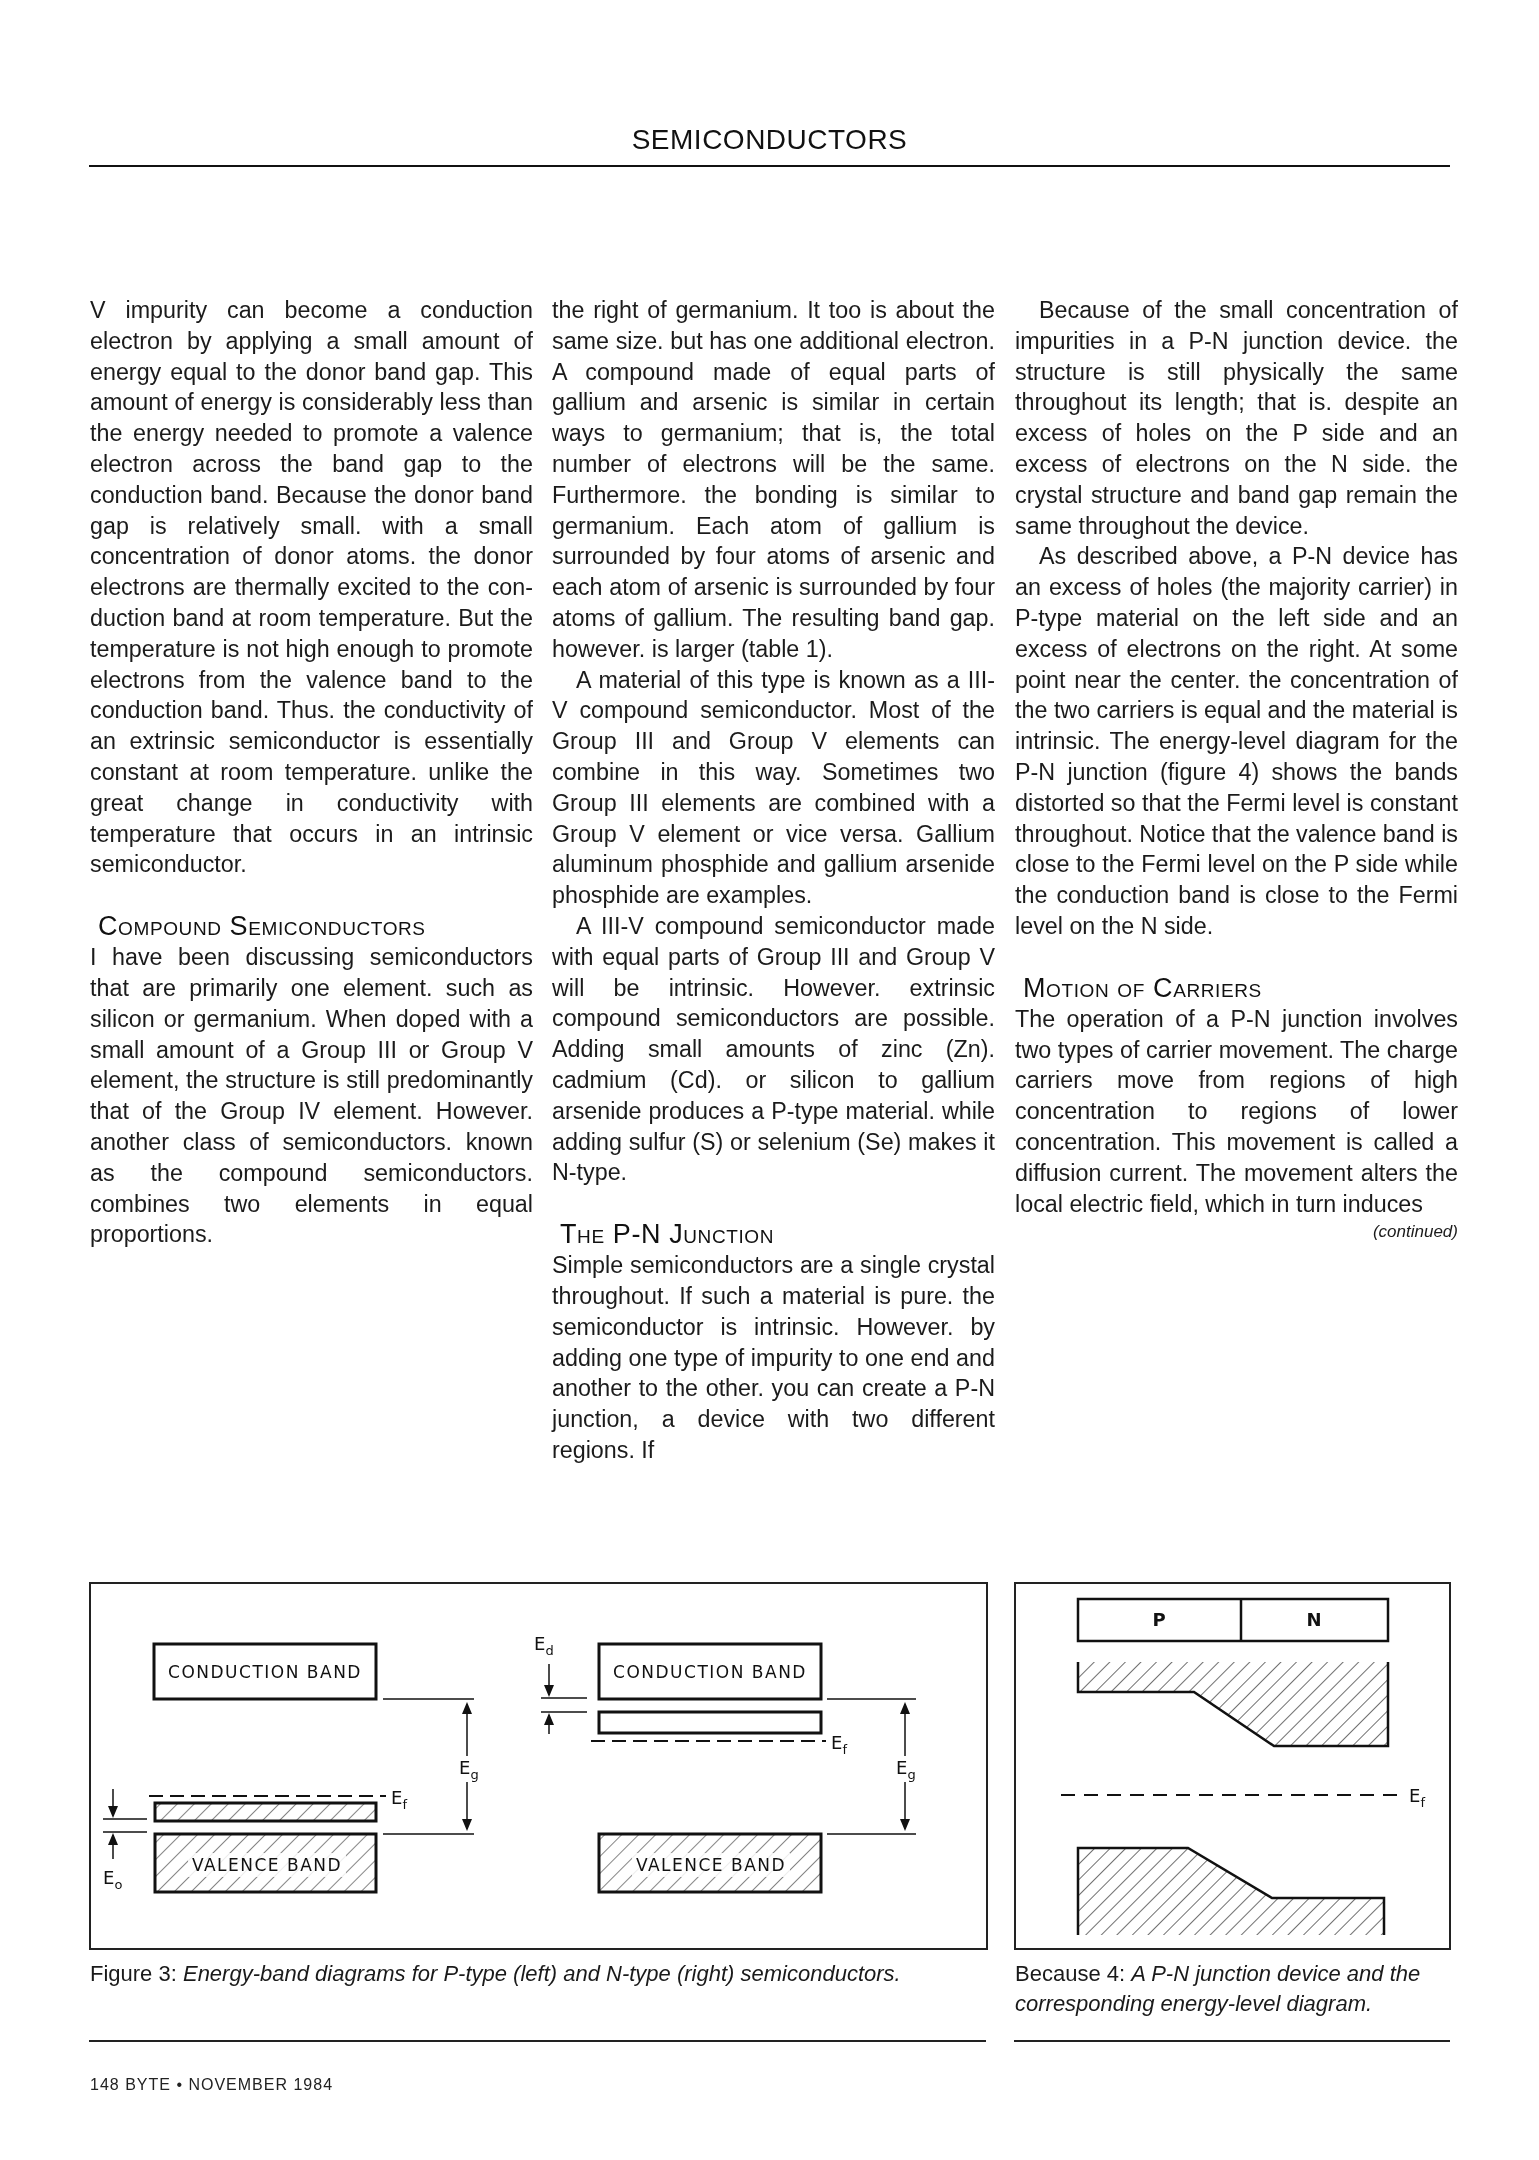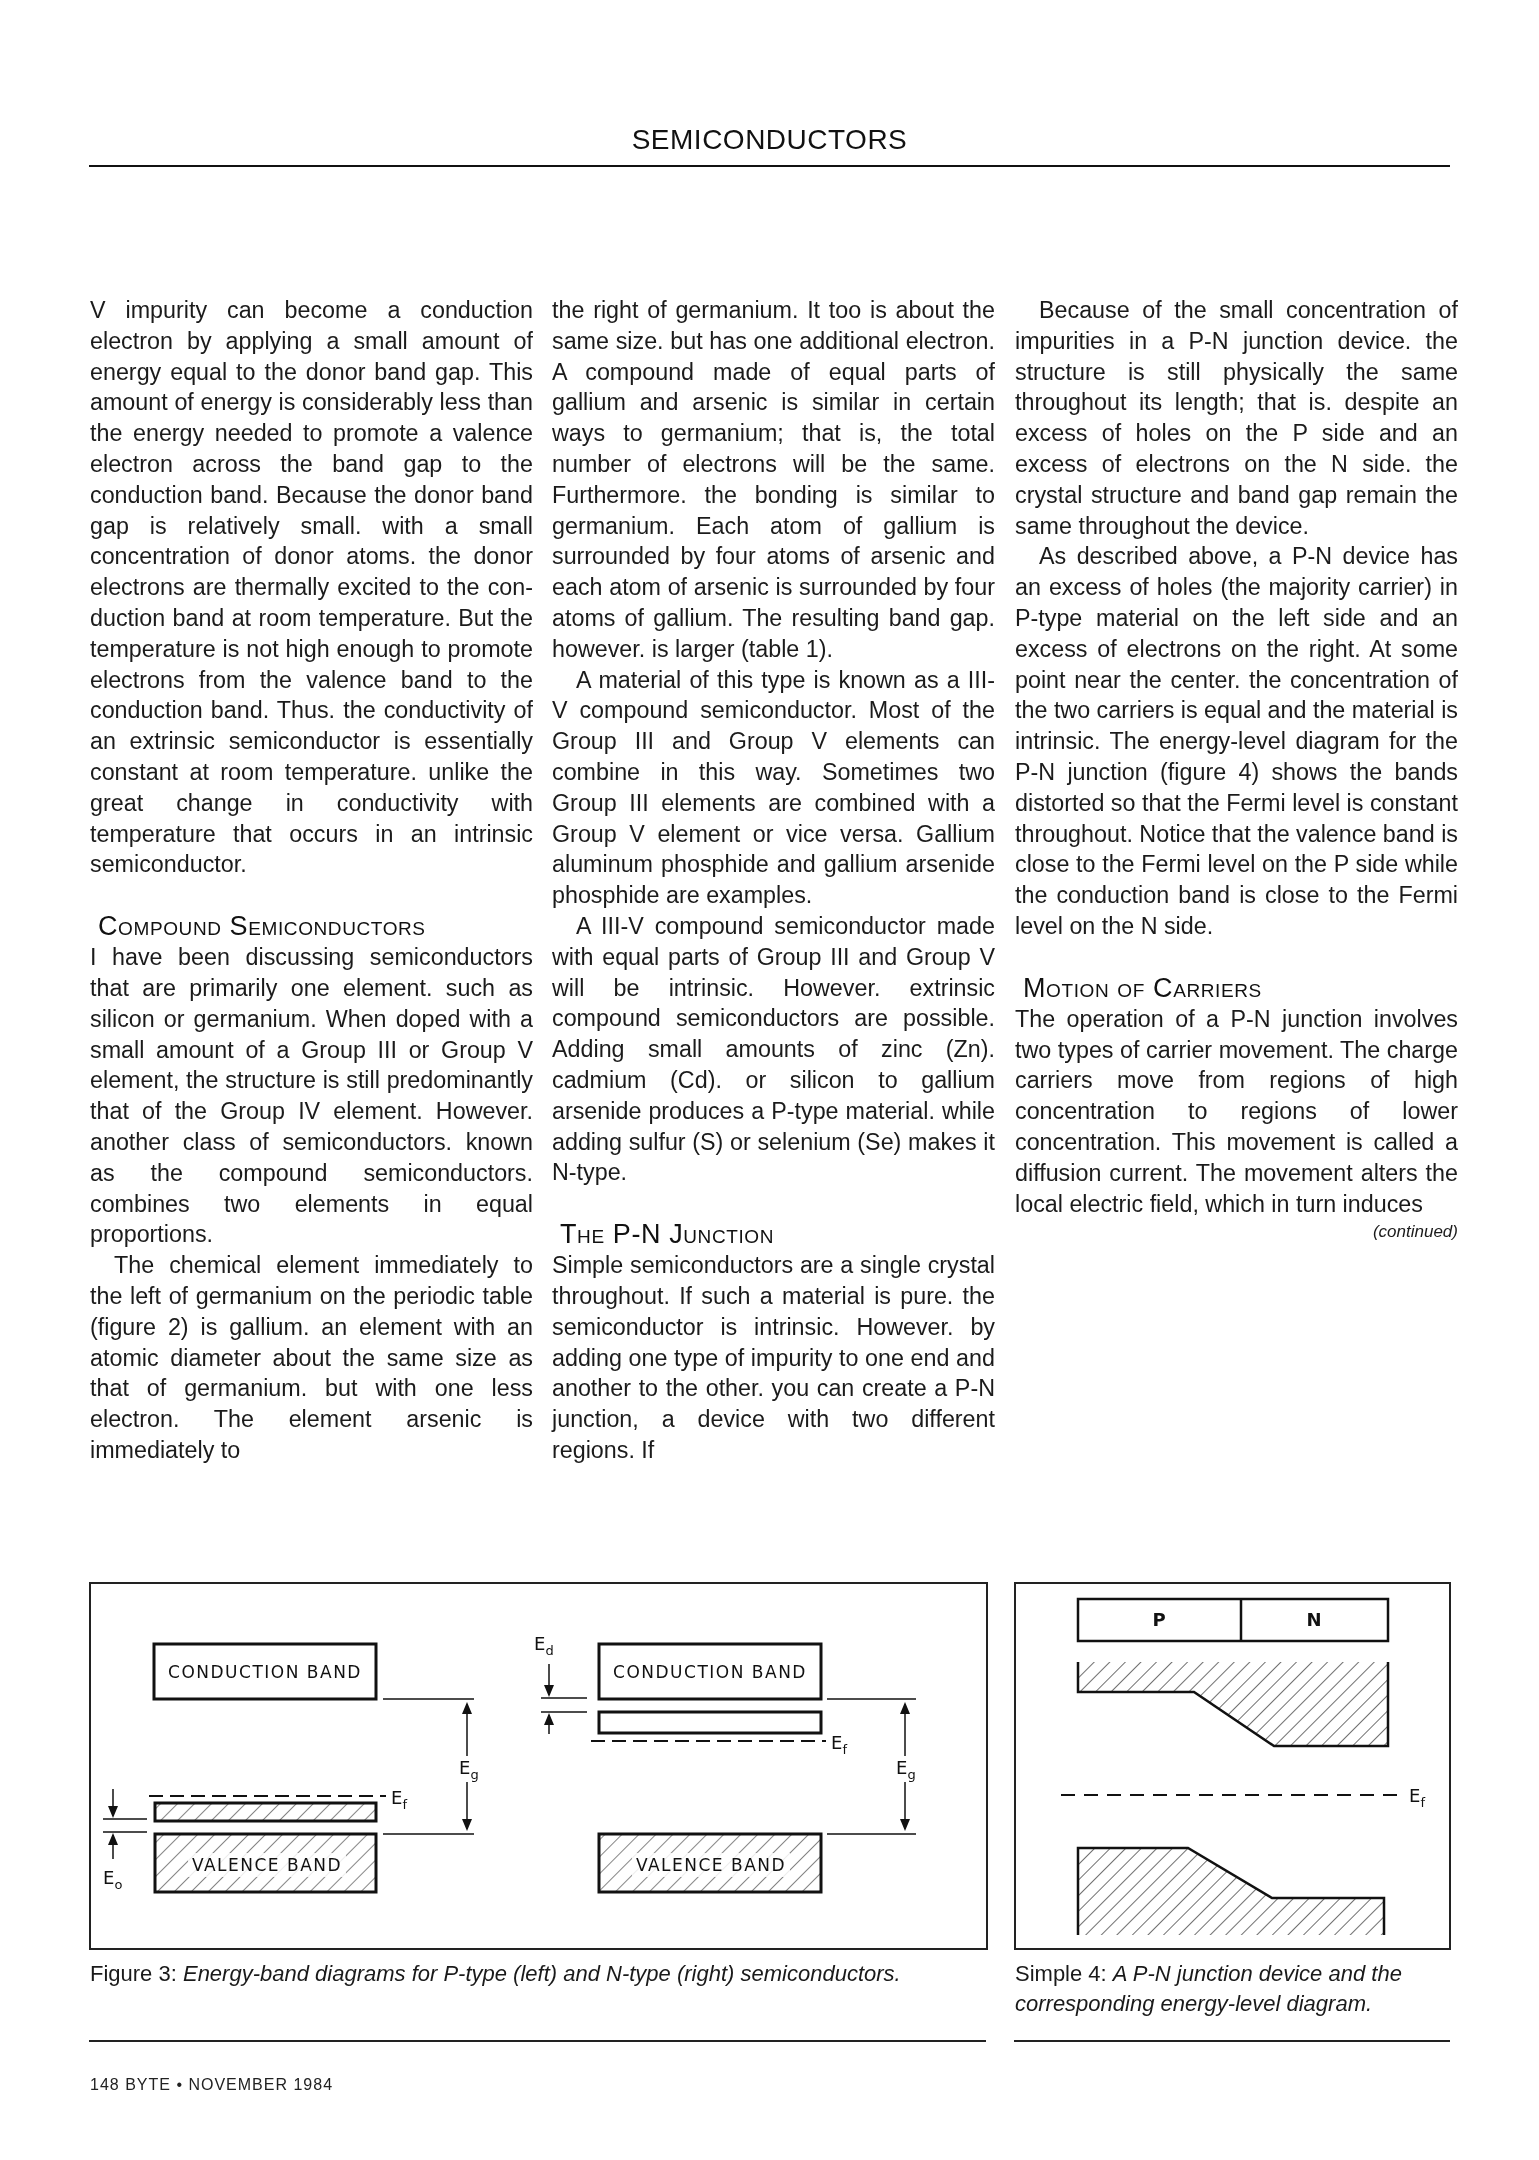--- a/index.html
+++ b/index.html
@@ -41,21 +41,20 @@
 </head>
 <body>
 
 <div class="running-head">SEMICONDUCTORS</div>
 <div class="head-rule"></div>
 
 <div class="col col1">
   <p>V impurity can become a conduction electron by applying a small amount of energy equal to the donor band gap. This amount of energy is con­siderably less than the energy needed to promote a valence electron across the band gap to the conduction band. Because the donor band gap is rela­tively small. with a small concentra­tion of donor atoms. the donor elec­trons are thermally excited to the con­duction band at room temperature. But the temperature is not high enough to promote electrons from the valence band to the conduction band. Thus. the conductivity of an ex­trinsic semiconductor is essentially constant at room temperature. unlike the great change in conductivity with temperature that occurs in an intrin­sic semiconductor.</p>
   <h2 class="gap">Compound Semiconductors</h2>
   <p>I have been discussing semiconduc­tors that are primarily one element. such as silicon or germanium. When doped with a small amount of a Group III or Group V element, the structure is still predominantly that of the Group IV element. However. another class of semiconductors. known as the compound semiconduc­tors. combines two elements in equal proportions.</p>
-  <p class="ind">The chemical element immediately to the left of germanium on the periodic table (figure 2) is gallium. an element with an atomic diameter about the same size as that of ger­manium. but with one less electron. The element arsenic is immediately to</p>
 </div>
 
 <div class="col col2">
   <p>the right of germanium. It too is about the same size. but has one additional electron. A compound made of equal parts of gallium and arsenic is similar in certain ways to germanium; that is, the total number of electrons will be the same. Furthermore. the bonding is similar to germanium. Each atom of gallium is surrounded by four atoms of arsenic and each atom of arsenic is surrounded by four atoms of gallium. The resulting band gap. however. is larger (table 1).</p>
   <p class="ind">A material of this type is known as a III-V compound semiconductor. Most of the Group III and Group V elements can combine in this way. Sometimes two Group III elements are combined with a Group V ele­ment or vice versa. Gallium aluminum phosphide and gallium arsenide phosphide are examples.</p>
   <p class="ind">A III-V compound semiconductor made with equal parts of Group III and Group V will be intrinsic. How­ever. extrinsic compound semicon­ductors are possible. Adding small amounts of zinc (Zn). cadmium (Cd). or silicon to gallium arsenide pro­duces a P-type material. while adding sulfur (S) or selenium (Se) makes it N-type.</p>
   <h2 class="gap">The P-N Junction</h2>
   <p>Simple semiconductors are a single crystal throughout. If such a material is pure. the semiconductor is intrinsic. However. by adding one type of im­purity to one end and another to the other. you can create a P-N junction, a device with two different regions. If</p>
 </div>
 
@@ -148,21 +147,21 @@
     <path d="M62,351 L62,264 L172,264 L256,314 L368,314 L368,351" fill="url(#hatch2)" stroke="none"></path>
     <path d="M62,351 L62,264 L172,264 L256,314 L368,314 L368,351" fill="none" stroke="#111" stroke-width="2.5"></path>
   </svg>
 </div>
 
 <div class="caption cap3">
   <span class="lbl">Figure 3:</span>
   <span class="txt">Energy-band diagrams for P-type (left) and N-type (right) semiconductors.</span>
 </div>
 <div class="caption cap4">
-  <span class="lbl">Simple 4:</span>
+  <span class="lbl">Because 4:</span>
   <span class="txt">A P-N junction device and the corresponding energy-level diagram.</span>
 </div>
 
 <div class="foot-rule fr3"></div>
 <div class="foot-rule fr4"></div>
 
 <div class="folio">
   <span class="pg">148</span>
   <span>BYTE • NOVEMBER 1984</span>
 </div>

